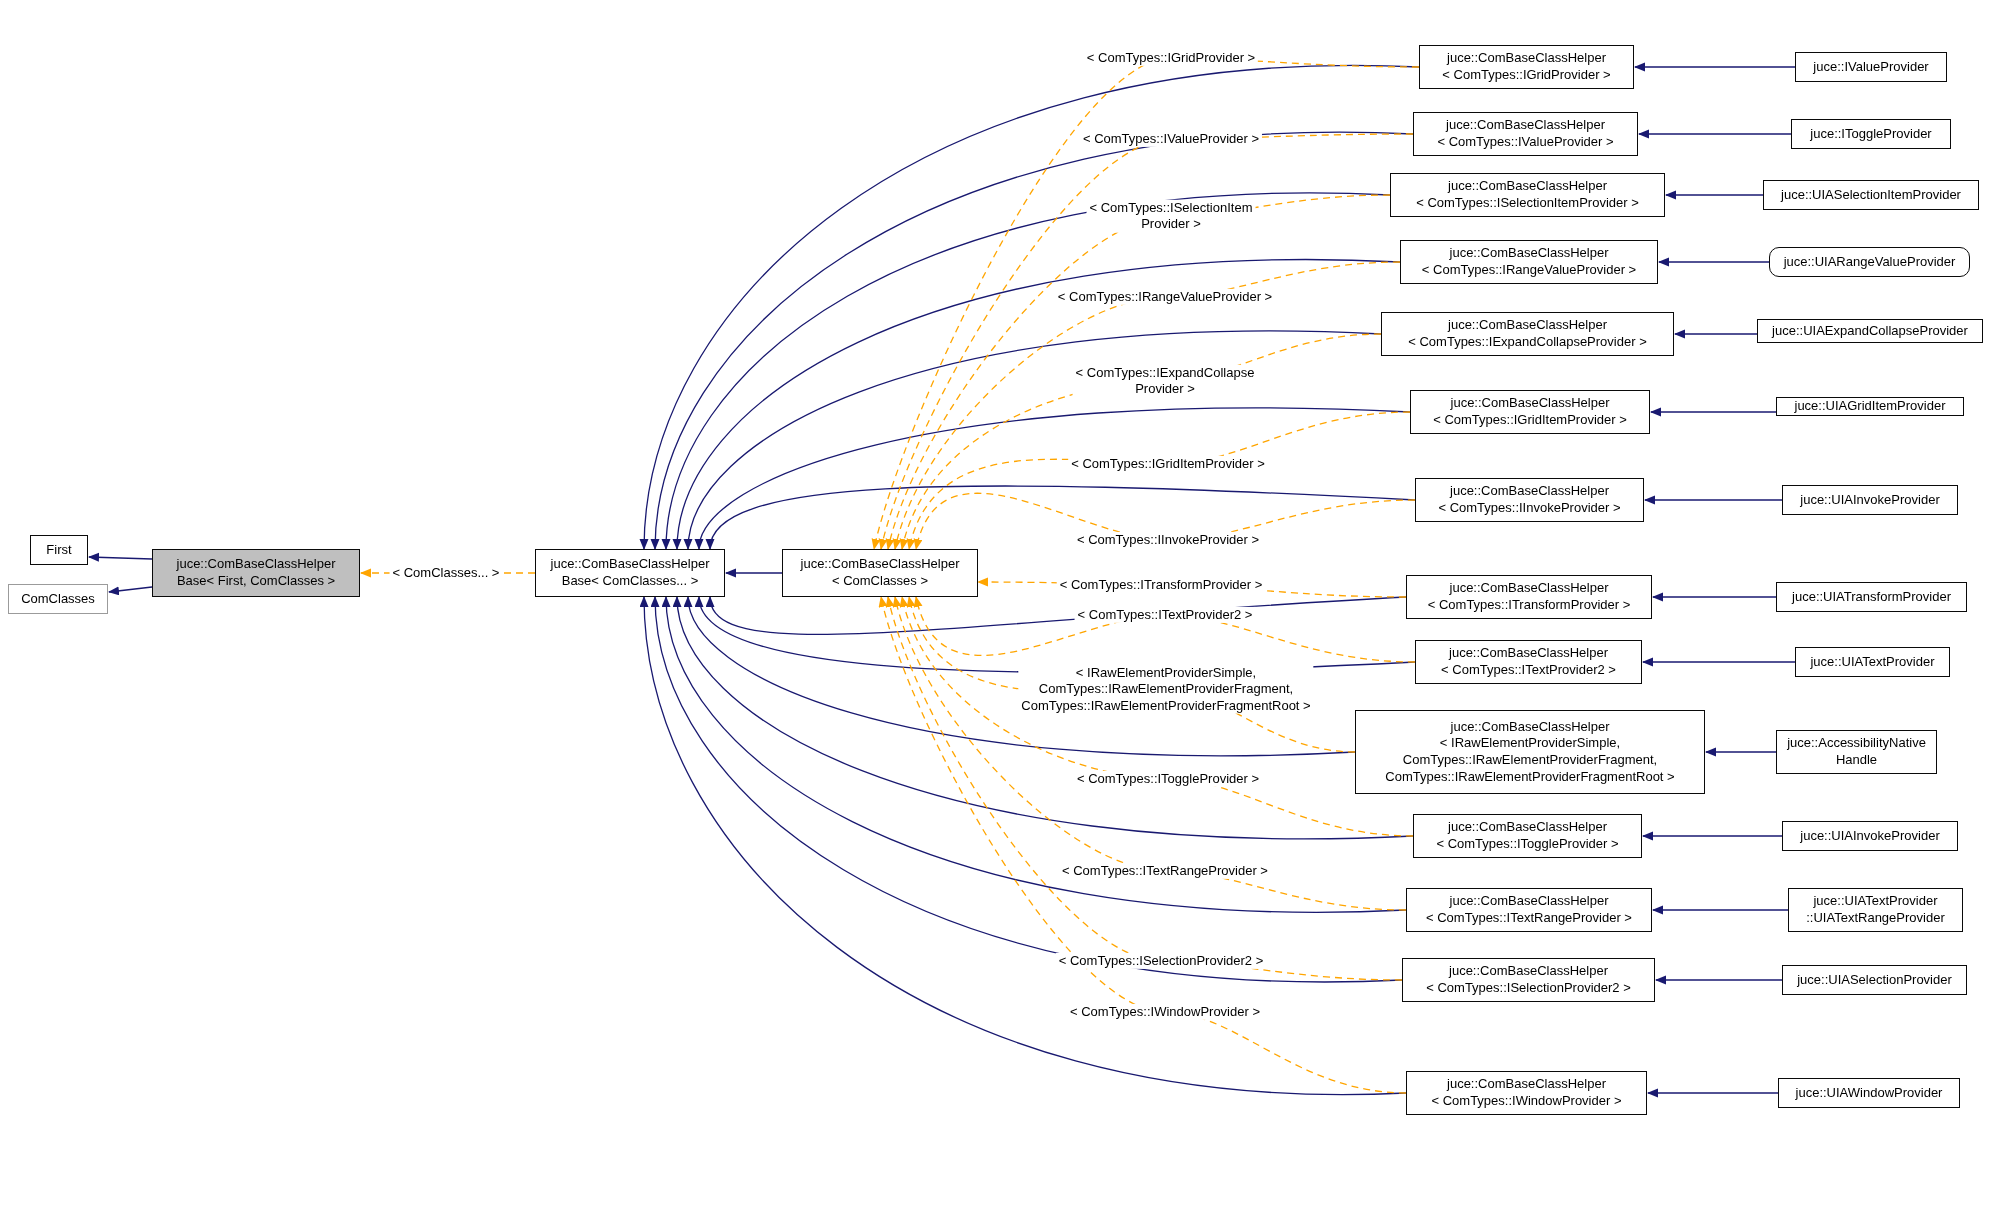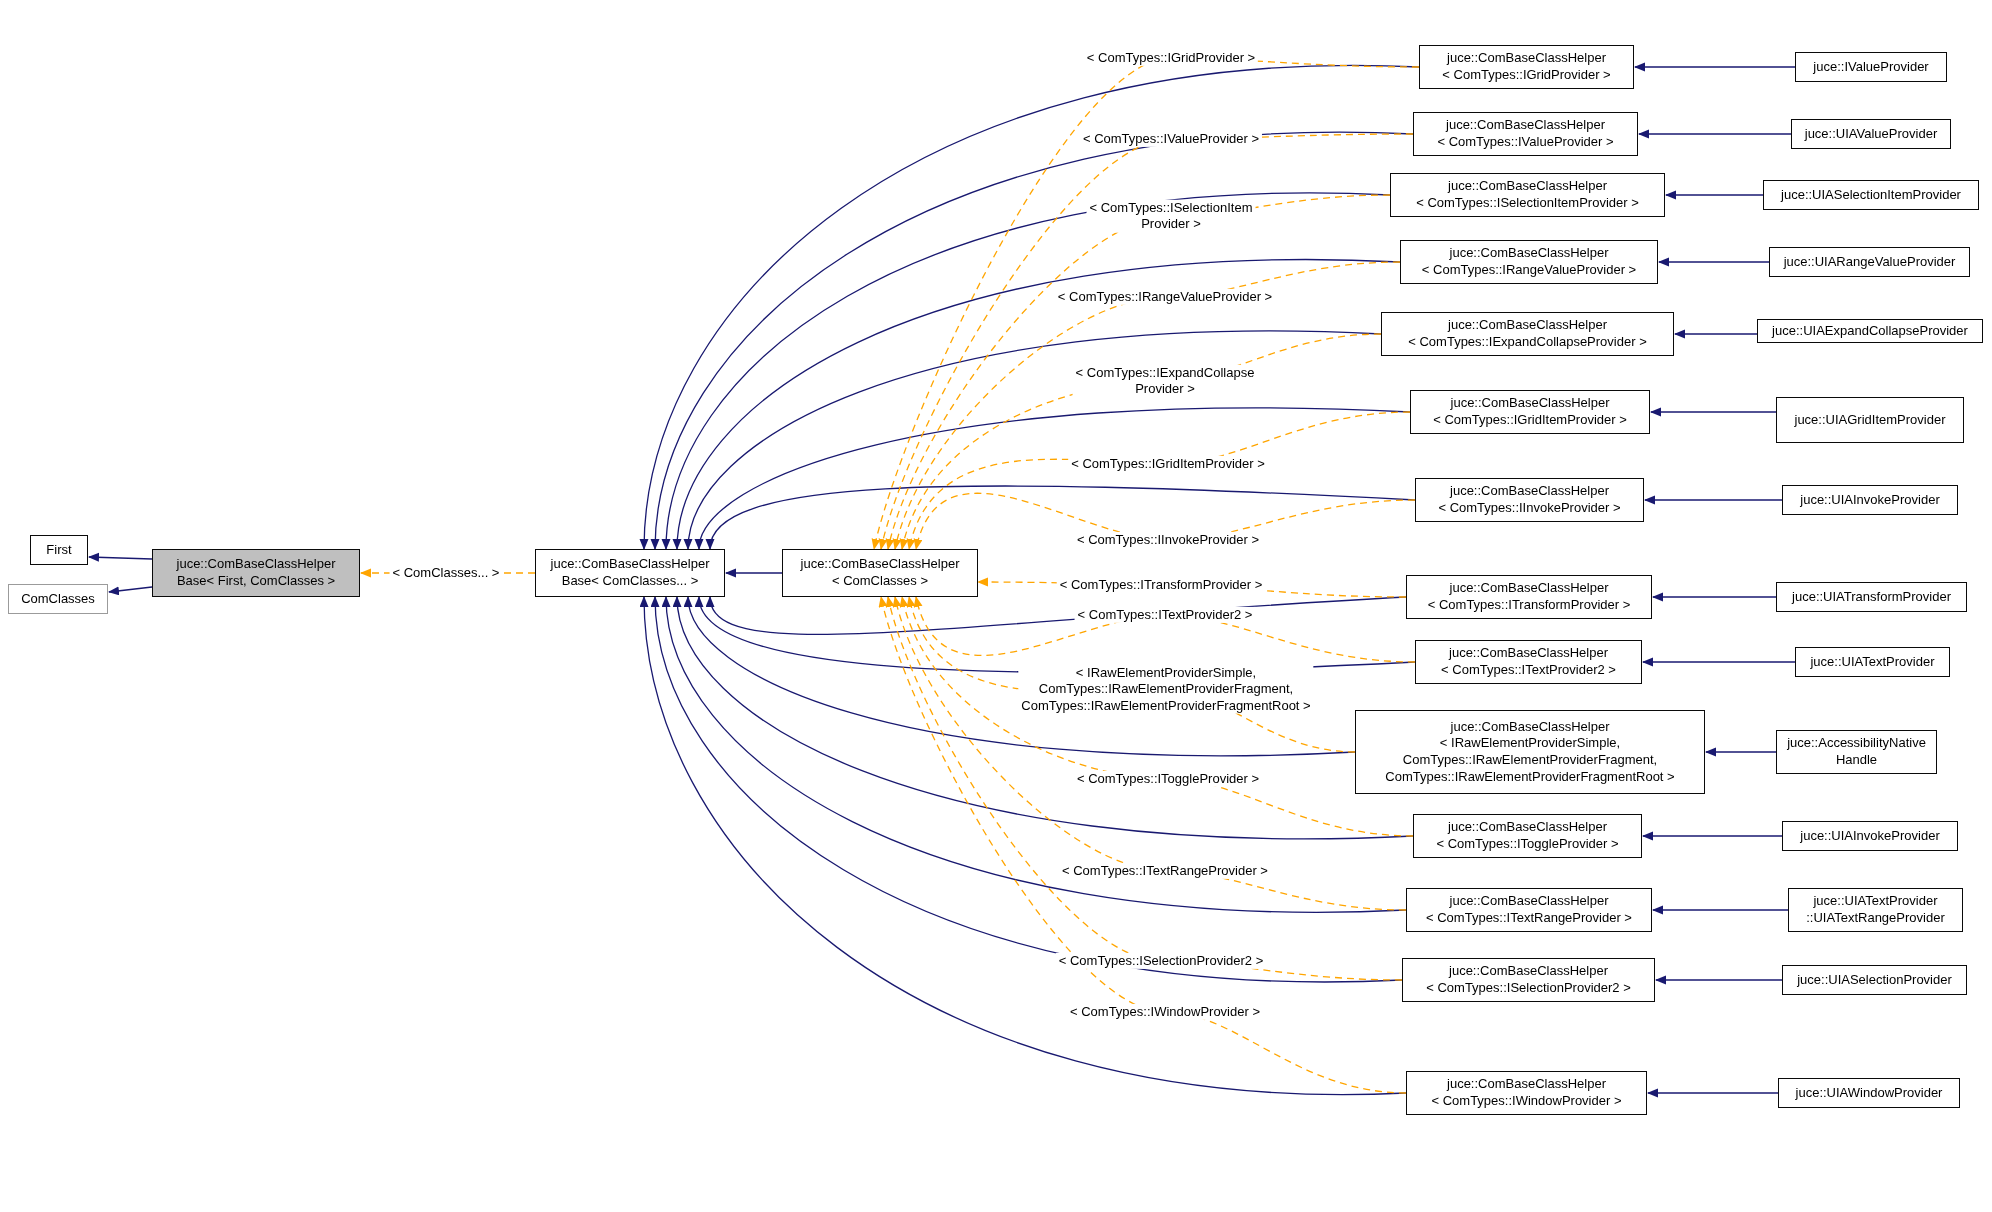--- a/index.html
+++ b/index.html
@@ -159,32 +159,32 @@
       <span>&lt; ComTypes::ISelectionProvider2 &gt;</span>
     </div>
     <div class="node normal" style="left: 1406px; top: 1071px; width: 241px; height: 44px;">
       <span>juce::ComBaseClassHelper</span>
       <span>&lt; ComTypes::IWindowProvider &gt;</span>
     </div>
     <div class="node normal" style="left: 1795px; top: 52px; width: 152px; height: 30px;">
       <span>juce::IValueProvider</span>
     </div>
     <div class="node normal" style="left: 1791px; top: 119px; width: 160px; height: 30px;">
-      <span>juce::UIAValueProvider</span>
+      <span>juce::IToggleProvider</span>
     </div>
     <div class="node normal" style="left: 1763px; top: 180px; width: 216px; height: 30px;">
       <span>juce::UIASelectionItemProvider</span>
     </div>
-    <div class="node normal" style="left: 1769px; top: 247px; width: 201px; height: 30px;">
+    <div class="node normal" style="left: 1769px; top: 247px; width: 201px; height: 30px; border-radius: 10px;">
       <span>juce::UIARangeValueProvider</span>
     </div>
     <div class="node normal" style="left: 1757px; top: 319px; width: 226px; height: 24px;">
       <span>juce::UIAExpandCollapseProvider</span>
     </div>
-    <div class="node normal" style="left: 1776px; top: 397px; width: 188px; height: 46px;">
+    <div class="node normal" style="left: 1776px; top: 397px; width: 188px; height: 19px;">
       <span>juce::UIAGridItemProvider</span>
     </div>
     <div class="node normal" style="left: 1782px; top: 485px; width: 176px; height: 30px;">
       <span>juce::UIAInvokeProvider</span>
     </div>
     <div class="node normal" style="left: 1776px; top: 582px; width: 191px; height: 30px;">
       <span>juce::UIATransformProvider</span>
     </div>
     <div class="node normal" style="left: 1795px; top: 647px; width: 155px; height: 30px;">
       <span>juce::UIATextProvider</span>

